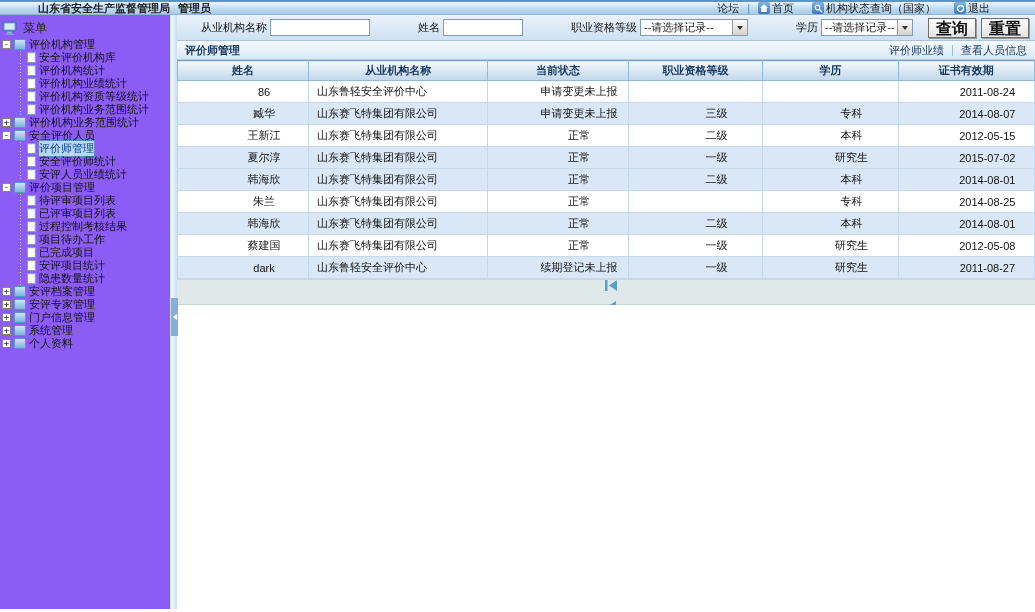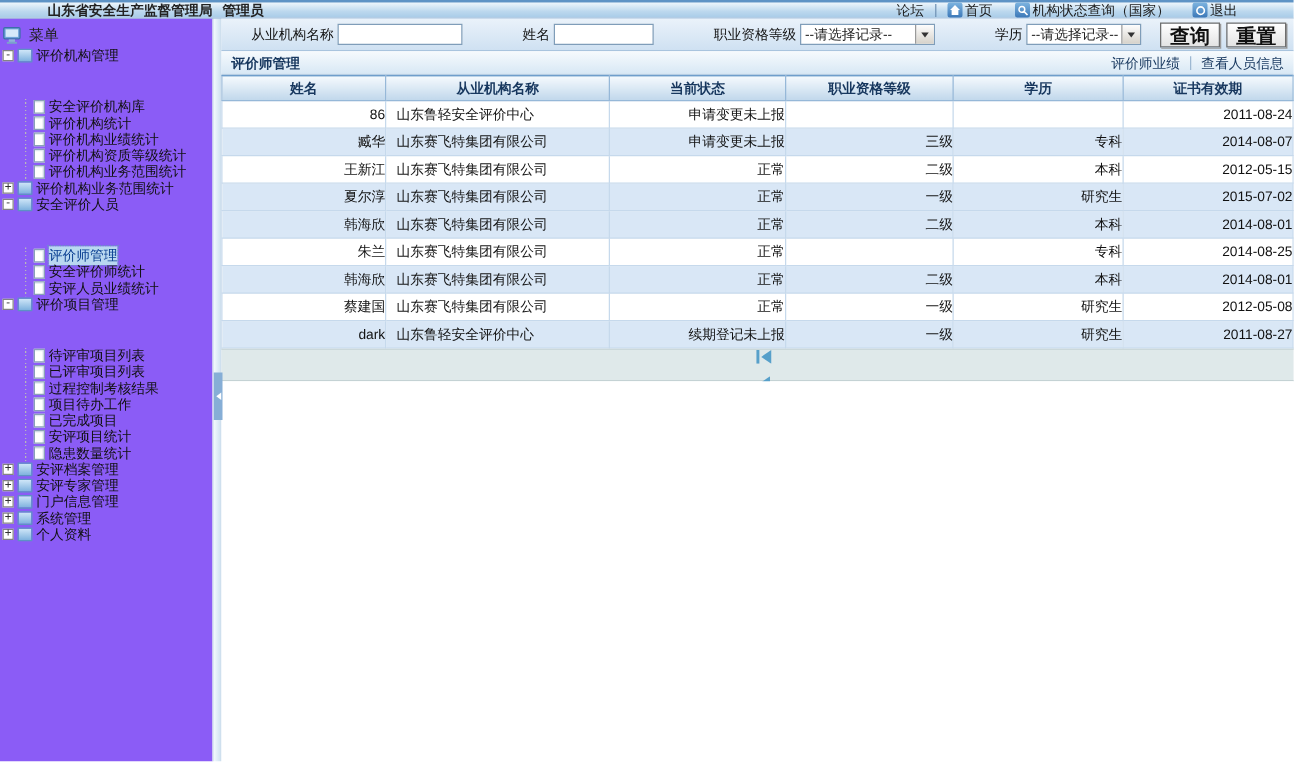--- a/index.html
+++ b/index.html
@@ -48,40 +48,40 @@
     background:linear-gradient(#ffffff,#e3e3e3); border:1px solid #6e6e6e; box-shadow:1px 1px 0 #9a9a9a; }
 
   
   .menu-head { display:flex; align-items:center; gap:3px; height:20px; padding-left:2px; font-size:12px; color:#222; }
   .tree { padding-left:2px; }
   .tree-row { display:flex; align-items:center; height:13px; gap:3px; white-space:nowrap; cursor:pointer; }
   .expander { width:9px; height:9px; border:1px solid #848484; background:#fff; font-size:9px; line-height:7px;
     text-align:center; color:#333; flex:0 0 9px; font-family:"DejaVu Sans Mono",monospace; }
   .tree-label { color:#111; }
   .tree-children { margin-left:14px;
-    background:repeating-linear-gradient(to bottom,#b9b9b9 0 1px,transparent 1px 3px) 4px 0/1px 100% no-repeat;margin-top:28px; }
+    background:repeating-linear-gradient(to bottom,#b9b9b9 0 1px,transparent 1px 3px) 4px 0/1px 100% no-repeat; }
   .tree-crow { display:flex; align-items:center; height:13px; gap:3px; padding-left:11px; white-space:nowrap; cursor:pointer; }
   .tree-crow .tree-label.sel { background:#b9d8f0; color:#0a3f91; outline:1px dotted #6a95c4; }
   .ficon { width:12px; height:11px; border-radius:1px; background:linear-gradient(#cfe6f8,#7fb2de);
     border:1px solid #5d92c4; flex:0 0 12px; }
   .picon { width:9px; height:11px; background:#fff; border:1px solid #8aa0b8; flex:0 0 9px;
     box-shadow:inset -1px 1px 0 #dfe7ef; }
 
   
   .titlebar { height:19px; display:flex; align-items:center; background:linear-gradient(#f6fafd,#d8e8f5);
     border-bottom:1px solid #b6cee4; padding:0 8px; }
   .page-title { font-weight:bold; color:#17375e; }
   .title-links { margin-left:auto; display:flex; align-items:center; gap:8px; }
   .title-link { color:#17375e; cursor:pointer; }
   .title-link-sep { width:1px; height:11px; background:#9db8d2; }
 
   table { border-collapse:collapse; width:100%; table-layout:fixed; }
   thead th { height:20px; font-weight:bold; color:#17375e; text-align:center;
     background:linear-gradient(#f4f9fd,#c0d7eb); border:1px solid #96b8d8; border-top:1px solid #6f9ecb; }
-  tbody td { height:22px; text-align:right; color:#111; border:1px solid #c6d9ec; overflow:hidden; white-space:nowrap;padding-left:42px; }
+  tbody td { height:22px; text-align:center; color:#111; border:1px solid #c6d9ec; overflow:hidden; white-space:nowrap;padding-left:42px; }
   tbody tr.alt td { background:#d9e7f6; }
   tbody td.tl { text-align:left; padding-left:8px; }
   table col.w0{width:15.3%} table col.w1{width:20.9%} table col.w2{width:16.4%}
   table col.w3{width:15.7%} table col.w4{width:15.8%} table col.w5{width:15.9%}
 
   
   .pager { height:26px; background:#dfe9ea; border-top:1px solid #cbd8da; border-bottom:1px solid #c4d2d4;
     display:flex; align-items:center; padding-left:10px; gap:10px;flex-direction:column; }
   .pgbtn { display:inline-flex; align-items:center; cursor:pointer; }
   .pg-info { margin:0 14px; color:#222; }

